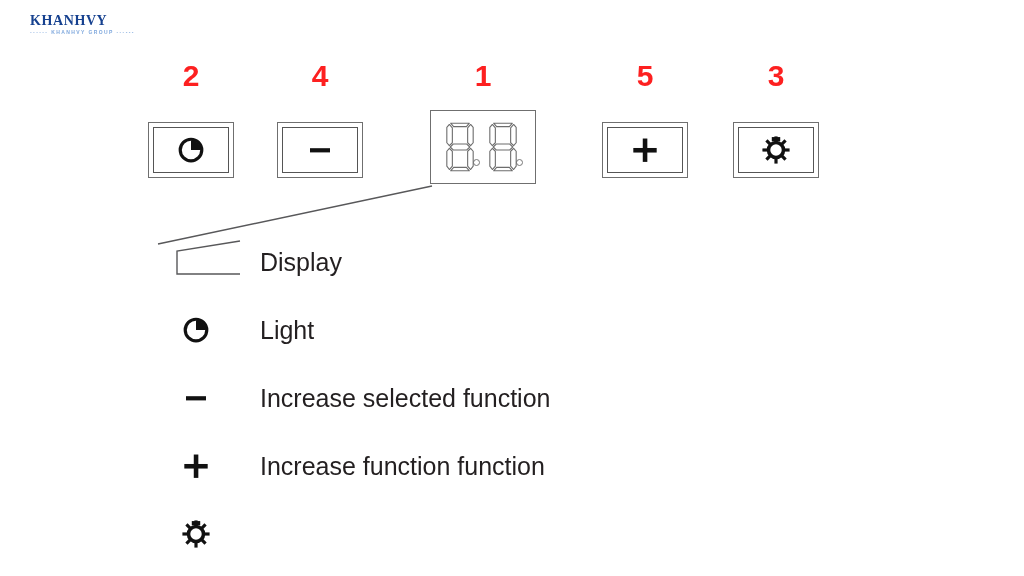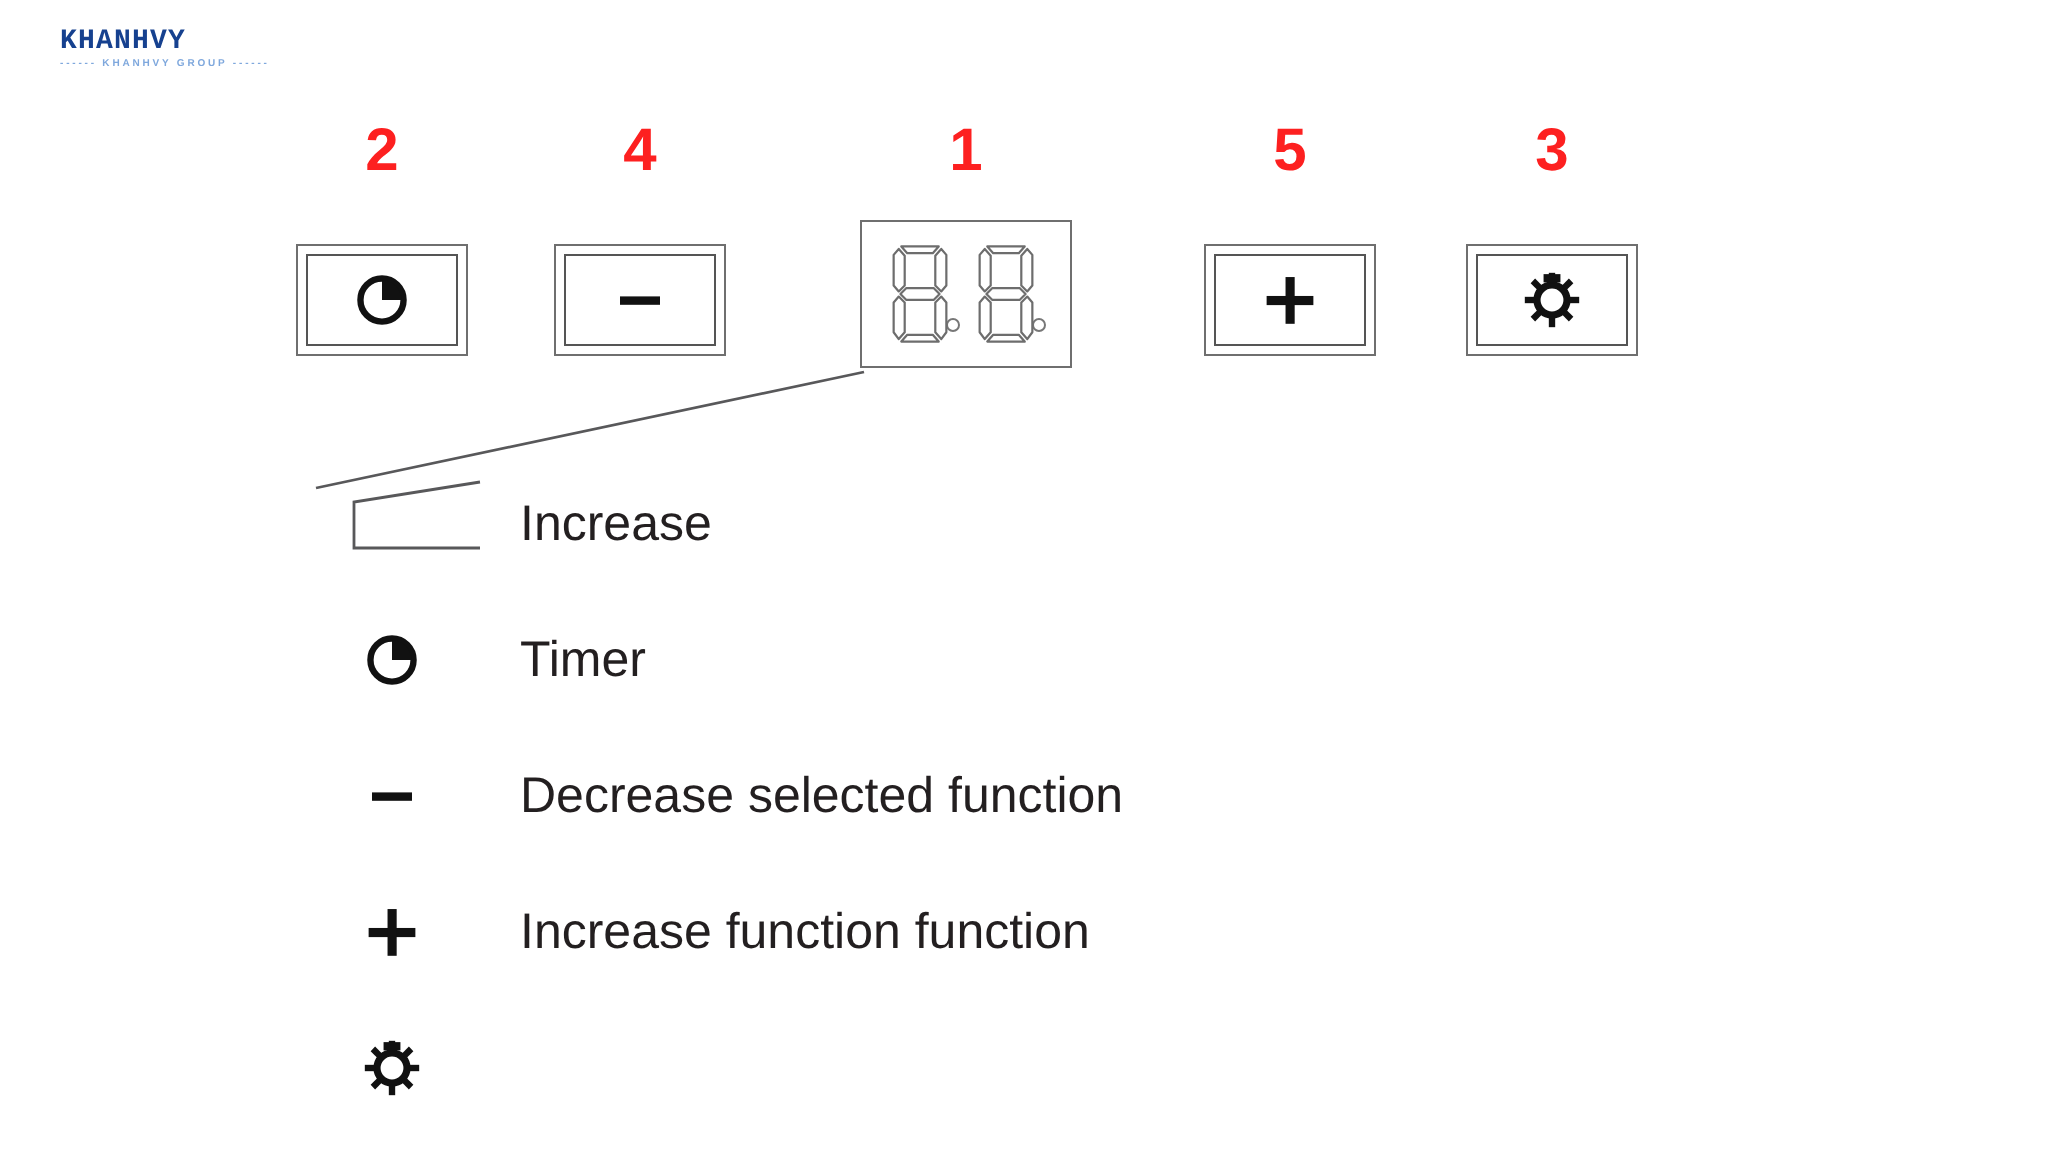--- a/index.html
+++ b/index.html
@@ -20,21 +20,21 @@
   
   #logo {
     position: absolute;
     left: 30px;
     top: 14px;
     width: 120px;
     height: 30px;
     user-select: none;
   }
   #logo .logo-word {
-    font-family: Liberation Mono, monospace;
+    font-family: Liberation Serif, serif;
     font-size: 14px;
     font-weight: bold;
     letter-spacing: 0.6px;
     color: #16418f;
     line-height: 14px;
     white-space: nowrap;
   }
   #logo .logo-sub {
     margin-top: 1px;
     font-family: "Liberation Sans", sans-serif;
@@ -290,40 +290,40 @@
 </div>
 
 <div id="legend">
 
   <div class="legend-row">
     <div class="legend-sym">
       <svg class="callout-box" viewBox="0 0 68 36">
         <polyline points="66,1 3,11 3,34 66,34" fill="none" stroke="#58585a" stroke-width="1.4"></polyline>
       </svg>
     </div>
-    <div class="legend-label">Increase</div>
+    <div class="legend-label">Display</div>
   </div>
 
   <div class="legend-row">
     <div class="legend-sym">
       <svg width="30" height="30" viewBox="0 0 32 32">
         <circle cx="16" cy="16" r="11.5" fill="none" stroke="#111" stroke-width="3.4"></circle>
         <path d="M16 16 L16 5.5 A10.5 10.5 0 0 1 26.5 16 Z" fill="#111"></path>
       </svg>
     </div>
-    <div class="legend-label">Timer</div>
+    <div class="legend-label">Light</div>
   </div>
 
   <div class="legend-row">
     <div class="legend-sym">
       <svg width="32" height="32" viewBox="0 0 32 32">
         <rect x="6" y="14.2" width="20" height="4.2" fill="#111"></rect>
       </svg>
     </div>
-    <div class="legend-label">Decrease selected function</div>
+    <div class="legend-label">Increase selected function</div>
   </div>
 
   <div class="legend-row">
     <div class="legend-sym">
       <svg width="34" height="34" viewBox="0 0 32 32">
         <rect x="5" y="14.1" width="22" height="4.3" fill="#111"></rect>
         <rect x="13.9" y="5.2" width="4.3" height="22" fill="#111"></rect>
       </svg>
     </div>
     <div class="legend-label">Increase function function</div>

